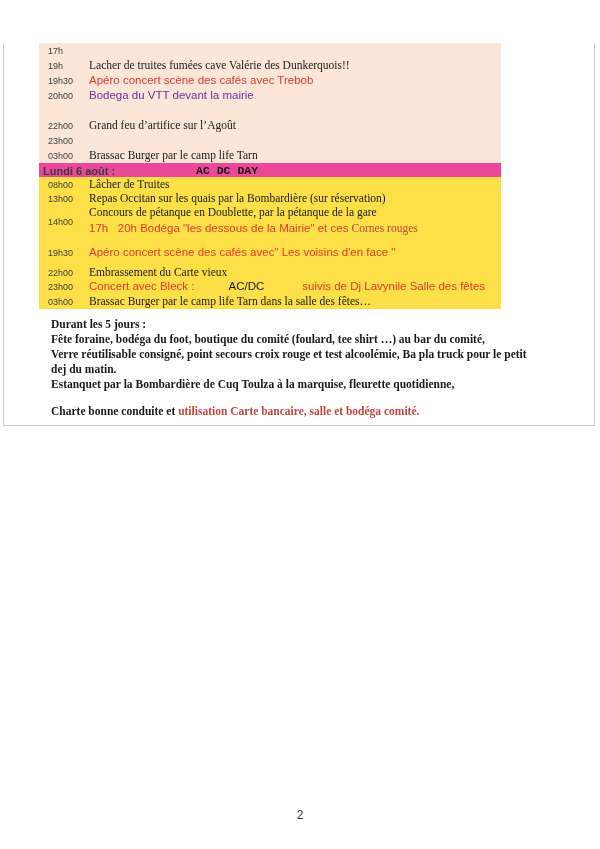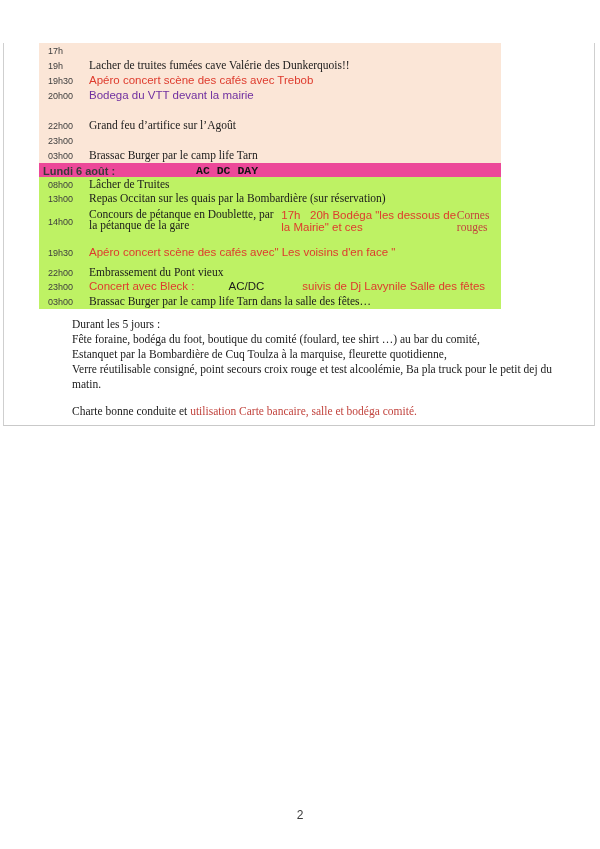--- a/index.html
+++ b/index.html
@@ -7,21 +7,21 @@
     width:600px;height:849px;position:relative;background:#ffffff;
     font-family:"Liberation Serif",serif;color:#1a1a1a;overflow:hidden;
   }
   .frame{
     position:absolute;left:3px;top:43px;width:592px;height:383px;
     border-left:1px solid #cfcfcf;border-right:1px solid #cfcfcf;border-bottom:1px solid #c9c9c9;
     box-sizing:border-box;
   }
   .shaded{margin-left:35px;width:462px;}
   .peach{background:#fbe6d7;}
-  .grayblk{background:#bef264;}
+  .grayblk{background:#fde047;}
   .row{display:flex;align-items:center;height:15px;}
   .row .t{
     box-sizing:border-box;flex:none;width:50px;padding-left:9px;
     font-family:"Liberation Sans",sans-serif;font-size:9px;color:#3d3d3d;
   }
   .row .e{
     font-size:11.5px;white-space:pre-wrap;line-height:1;
   }
   .serif{font-family:"Liberation Serif",serif;color:#1a1a1a;}
   .sans{font-family:"Liberation Sans",sans-serif;font-size:11px;}
@@ -36,28 +36,28 @@
     display:flex;align-items:flex-end;
   }
   .dayband .label{
     font-family:"Liberation Sans",sans-serif;font-weight:bold;font-size:11px;color:#3a3a3a;
     padding-left:4px;white-space:pre;
   }
   .dayband .title{
     position:absolute;left:157px;top:0;height:14px;display:flex;align-items:center;
     font-family:Liberation Mono, monospace;font-weight:bold;font-size:11.5px;color:#151515;
   }
-  .two-line-col{display:flex;flex-direction:row;justify-content:center;}
+  .two-line-col{display:flex;flex-direction:column;justify-content:center;}
   .two-line-col .l1{height:14px;display:flex;align-items:center;}
   .two-line-col .l2{height:17px;display:flex;align-items:center;}
   .big-red{font-size:12.5px;}
   .seg2{color:#1a1a1a;margin-left:34px;}
   .seg3{margin-left:38px;}
   .white-row{margin-left:35px;margin-top:3px;}
-  .notes{margin-left:68px;width:482px;margin-top:8px;}
+  .notes{margin-left:47px;width:482px;margin-top:8px;font-weight:bold;}
   .notes p{margin:0;line-height:15px;font-size:11.5px;font-family:"Liberation Serif",serif;}
   .notes .charte{margin-top:12px;}
   .pagenum{
     position:absolute;top:808px;left:0;width:100%;text-align:center;
     font-family:"Liberation Sans",sans-serif;font-size:12px;color:#3a3a3a;
   }
 </style>
 </head>
 <body>
 
@@ -118,38 +118,38 @@
       </span>
     </div>
     <div class="sp8"></div>
     <div class="row">
       <span class="t">19h30</span>
       <span class="e sans red">Apéro concert scène des cafés avec" Les voisins d'en face "</span>
     </div>
     <div class="sp5"></div>
     <div class="row">
       <span class="t">22h00</span>
-      <span class="e serif">Embrassement du Pont vieux</span>
+      <span class="e serif">Embrassement du Carte vieux</span>
     </div>
     <div class="row h14">
       <span class="t">23h00</span>
       <span class="e sans red">Concert avec Bleck :</span>
       <span class="e sans seg2">AC/DC</span>
       <span class="e sans red seg3">suivis de Dj Lavynile Salle des fêtes</span>
     </div>
     <div class="row">
       <span class="t">03h00</span>
       <span class="e serif">Brassac Burger par le camp life Tarn dans la salle des fêtes…</span>
     </div>
   </div>
 
 
   <div class="notes">
     <p>Durant les 5 jours :</p>
     <p>Fête foraine, bodéga du foot, boutique du comité (foulard, tee shirt …) au bar du comité,</p>
+    <p>Verre réutilisable consigné, point secours croix rouge et test alcoolémie, Ba pla truck pour le petit dej du matin.</p>
     <p>Estanquet par la Bombardière de Cuq Toulza à la marquise, fleurette quotidienne,</p>
-    <p>Verre réutilisable consigné, point secours croix rouge et test alcoolémie, Ba pla truck pour le petit dej du matin.</p>
     <p class="charte"><span>Charte bonne conduite et </span><span class="redserif">utilisation Carte bancaire, salle et bodéga comité.</span></p>
   </div>
 
 </div>
 
 <div class="pagenum">2</div>
 
 </body></html>

